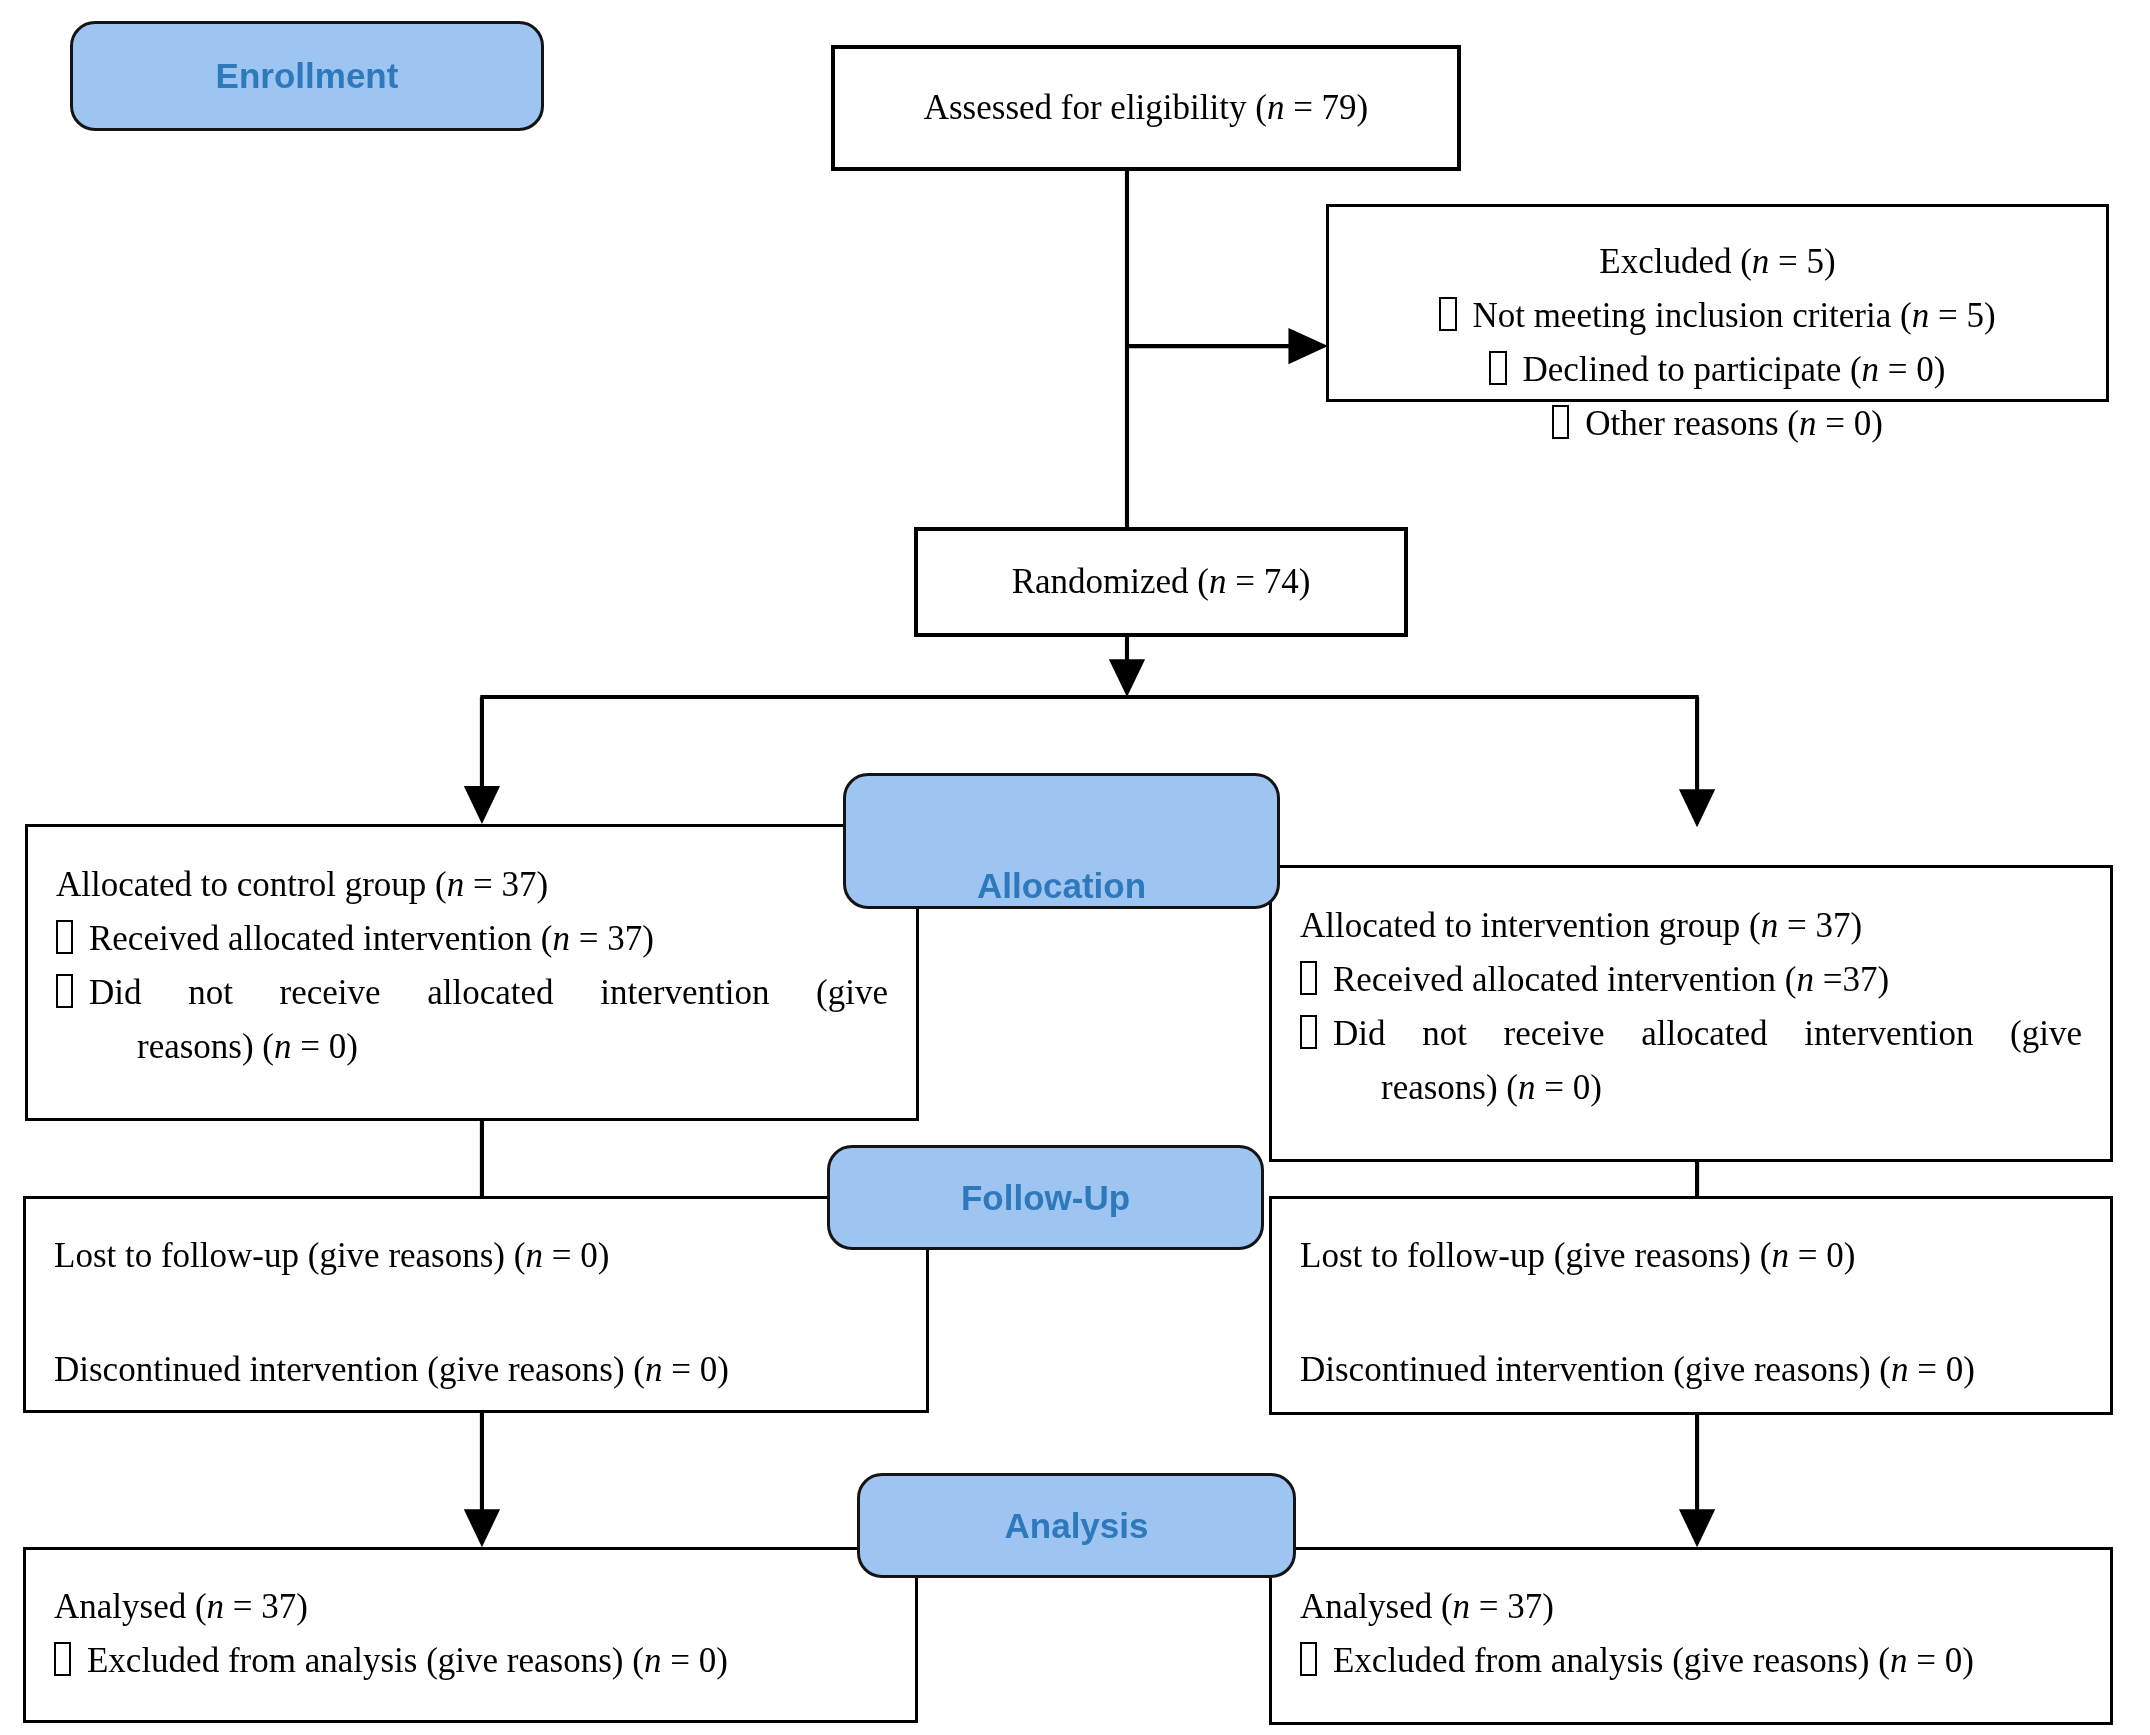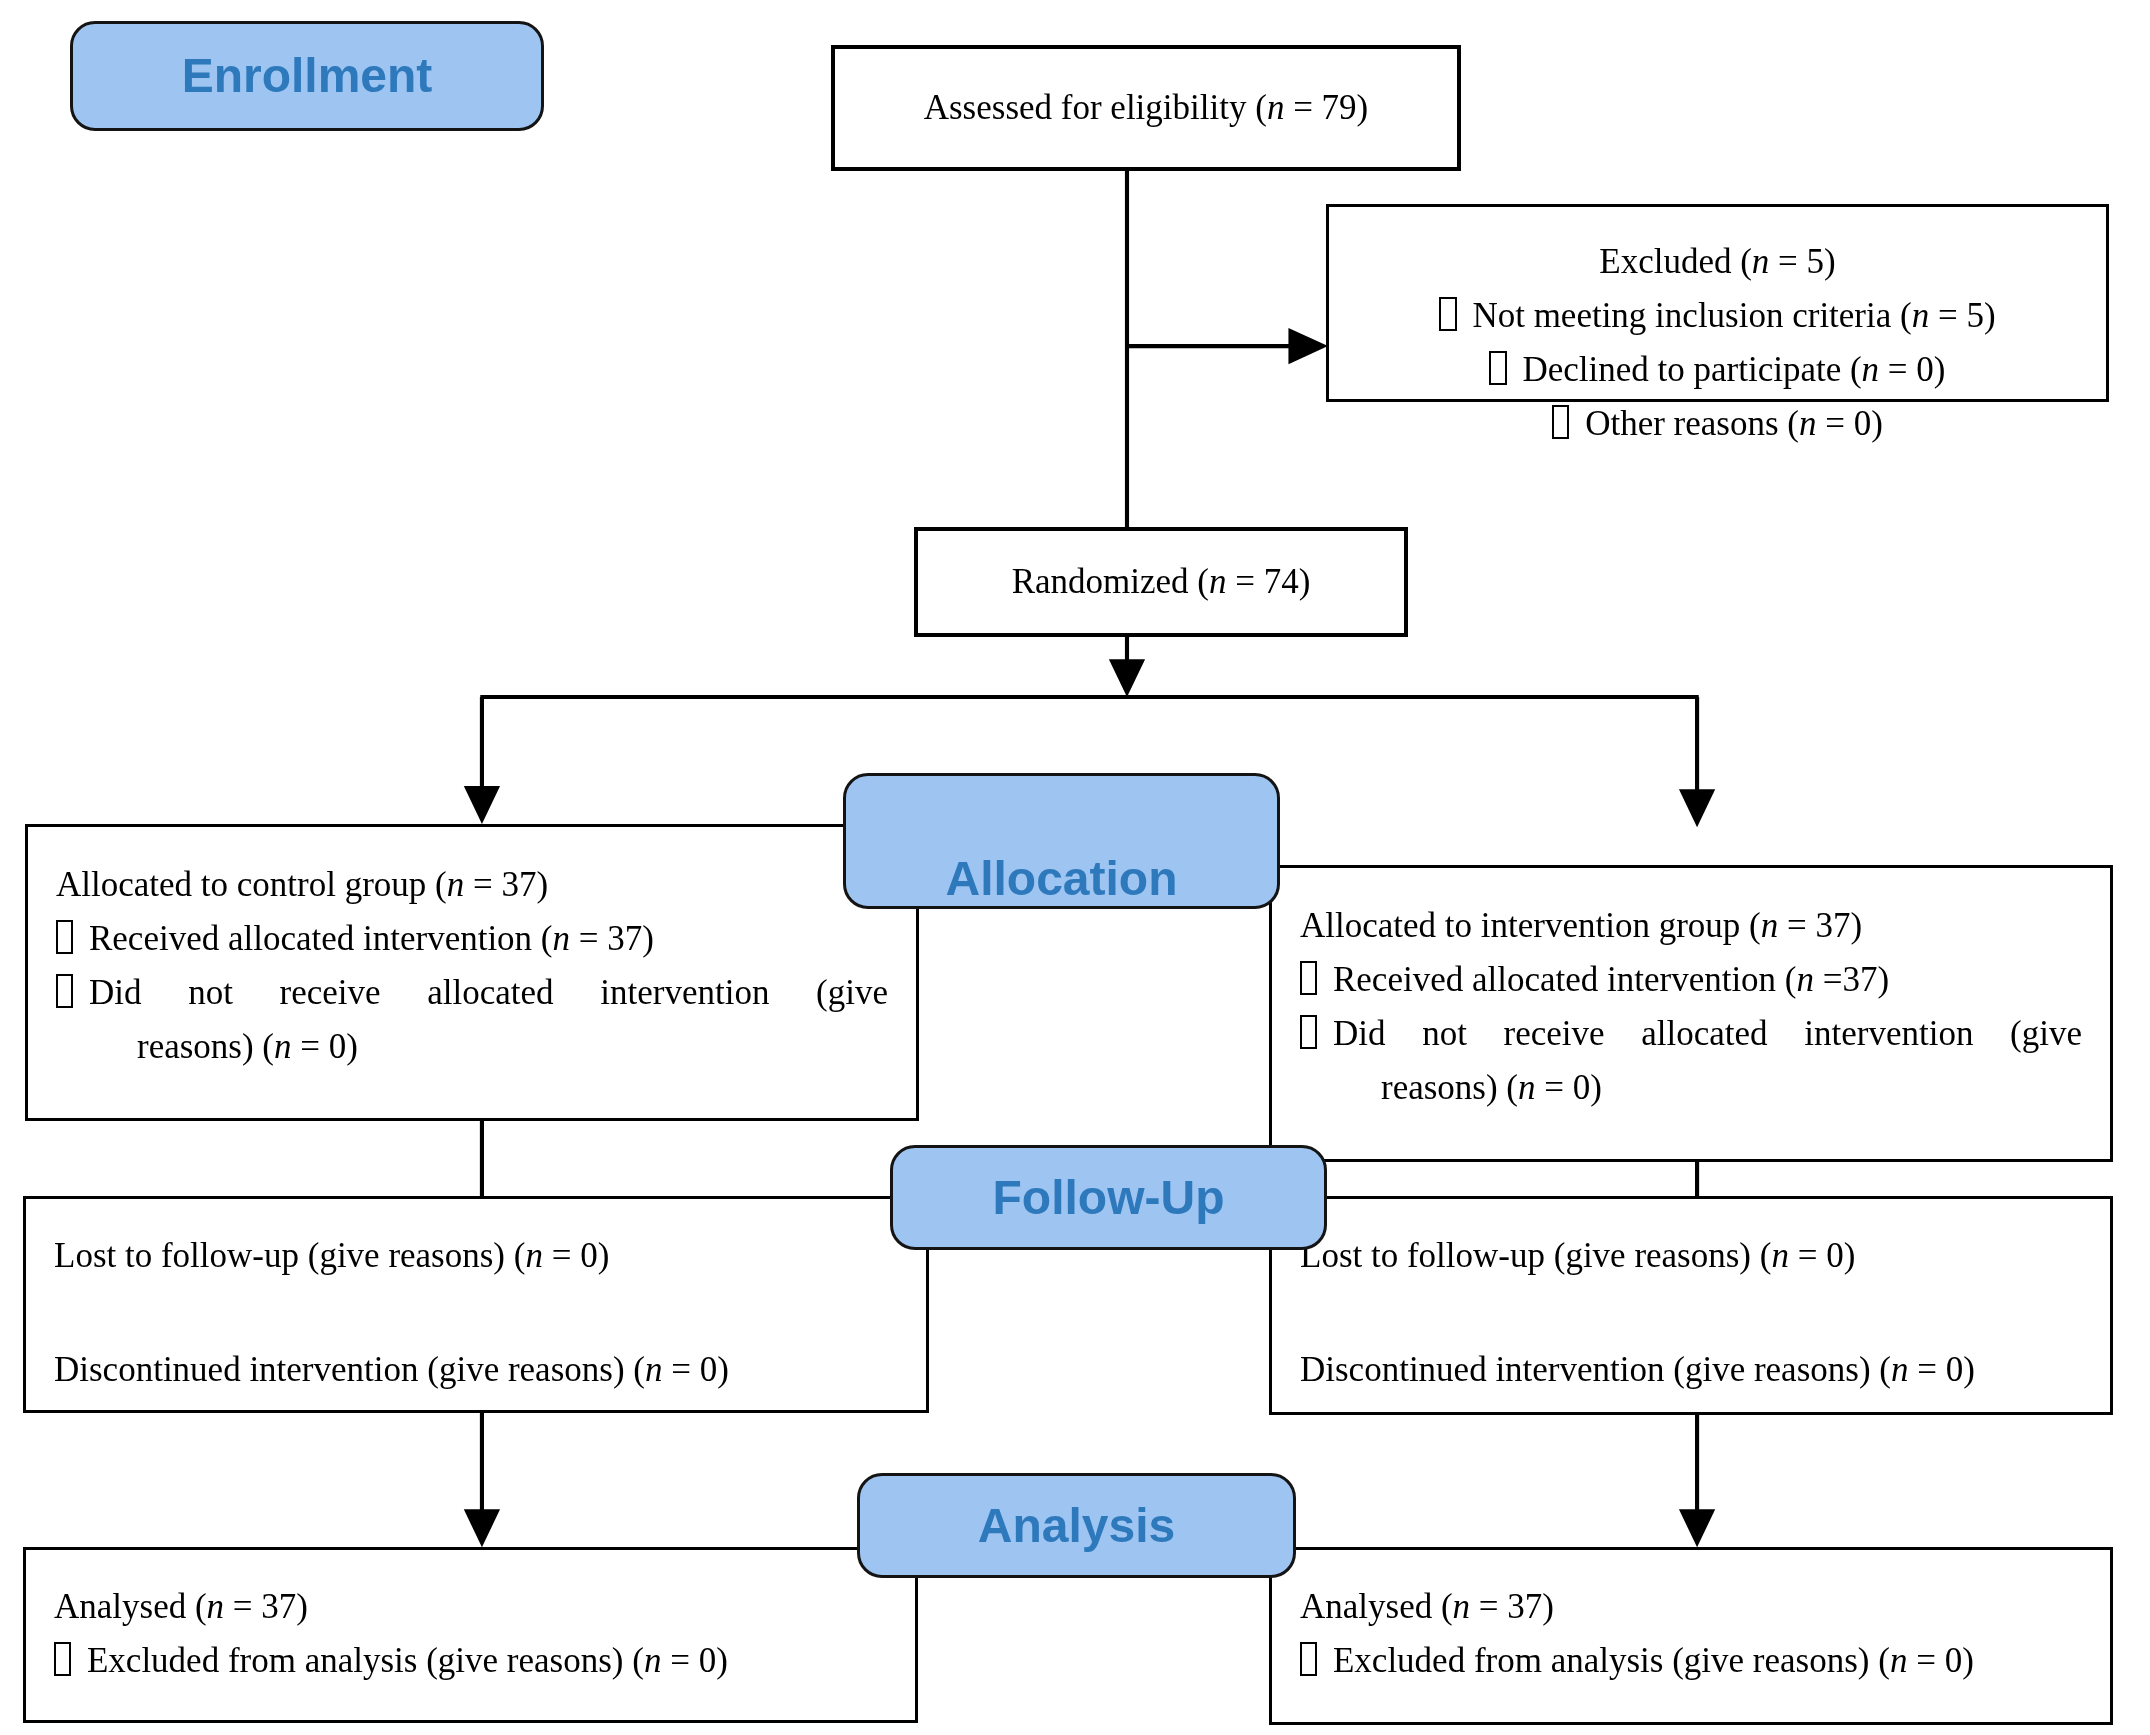--- a/index.html
+++ b/index.html
@@ -14,21 +14,21 @@
     box-sizing:border-box;z-index:2;line-height:54px;
   }
   .box.thick{border-width:4.1px;}
   .center-text{display:flex;align-items:center;justify-content:center;text-align:center;margin-left:20px;}
   .pad{padding:28px 31px;}
   .stage-label{
     position:absolute;z-index:3;box-sizing:border-box;
     background:var(--label-fill,#9EC4F2);color:var(--label-text,#2E79BC);
     border:3.3px solid #141414;border-radius:25px;
     display:flex;align-items:center;justify-content:center;
-    font-family:"Liberation Sans", sans-serif;font-weight:bold;font-size:48px;
+    font-family:"Liberation Sans", sans-serif;font-weight:bold;font-size:35px;
   }
   .tofu{
     display:inline-block;width:17.3px;height:34px;border:2.5px solid #000;
     box-sizing:border-box;margin-right:15.7px;vertical-align:-4.1px;background:#fff;
   }
   .spread{text-align:justify;text-align-last:justify;}
   .indent2{padding-left:81px;}
   .gap-top{margin-top:60px;}
   i{font-style:italic;}
 </style>
@@ -120,21 +120,21 @@
       <span class="tofu"></span><span>Received allocated intervention (<i>n</i> =37)</span>
     </div>
     <div class="spread">
       <span class="tofu"></span><span>Did not receive allocated intervention (give</span>
     </div>
     <div class="indent2">
       <span>reasons) (<i>n</i> = 0)</span>
     </div>
   </div>
 
-  <div class="stage-label" style="left:890px;top:1145px;width:437px;height:105px;">
+  <div class="stage-label" style="left:827px;top:1145px;width:437px;height:105px;">
     <span>Follow-Up</span>
   </div>
 
   <div class="box pad" style="left:23px;top:1196px;width:906px;height:217px;padding:30px 28px;">
     <div>
       <span>Lost to follow-up (give reasons) (<i>n</i> = 0)</span>
     </div>
     <div class="gap-top">
       <span>Discontinued intervention (give reasons) (<i>n</i> = 0)</span>
     </div>

